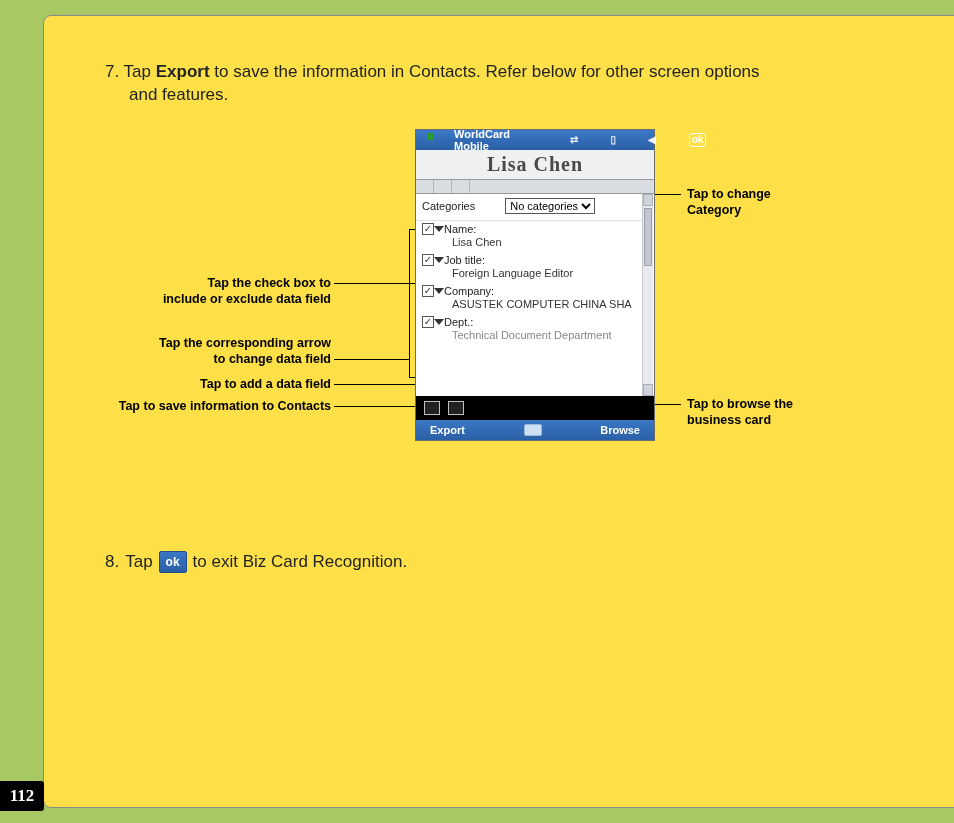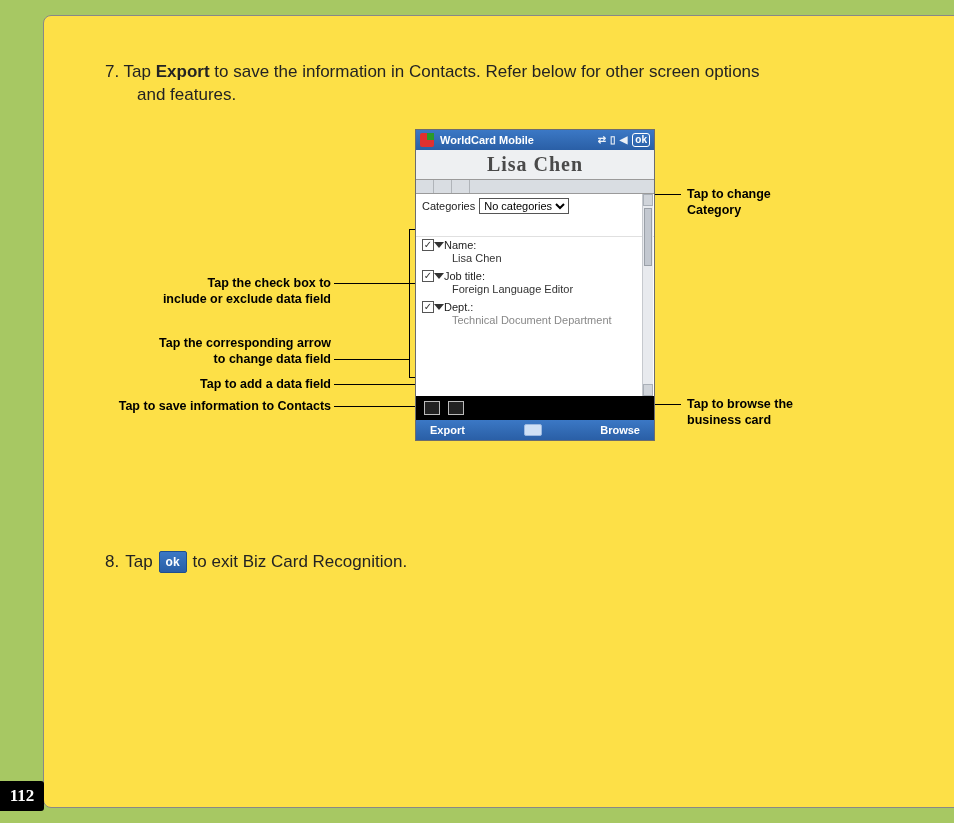--- a/index.html
+++ b/index.html
@@ -18,21 +18,21 @@
     width: 936px;
     height: 793px;
     background: #fde047;
     border-radius: 8px;
     border: 1px solid #888;
     padding: 45px 50px 30px 55px;
     color: #232323;
   }
   .step7 { font-size: 17px; line-height: 1.35; margin-left: 6px; }
   .step7 .num { display:inline; }
-  .step7 .after { display:block; margin-left: 32px; }
+  .step7 .after { display:block; margin-left: 24px; }
   .bold { font-weight: bold; }
 
   .figure-zone {
     position: relative;
     width: 100%;
     height: 380px;
     margin-top: 22px;
   }
 
   
@@ -48,41 +48,42 @@
   }
   .titlebar {
     height: 20px;
     background: linear-gradient(#3b78c5,#2a5fa6);
     color: #fff;
     font-size: 11px;
     display: flex;
     align-items: center;
     padding: 0 4px;
     font-weight: bold;
+    gap: 28px;
   }
   .titlebar .start { width:14px; height:14px; background:#e03030; margin-right:6px; border-radius:2px; position:relative; }
   .titlebar .start::after{ content:""; position:absolute; left:7px; top:0; width:7px; height:7px; background:#2a9a2a; }
   .titlebar .spacer{ flex:1; }
   .titlebar .sys { font-size:10px; margin-left:4px; opacity:.9; }
   .titlebar .okbadge { margin-left:5px; border:1px solid #fff; border-radius:3px; font-size:10px; padding:0 2px; line-height:12px;}
   .cardname {
     height: 30px;
     background: #eef0f2;
     border-bottom: 1px solid #9a9a9a;
     display:flex; align-items:center; justify-content:center;
     font-family: Georgia, "Times New Roman", serif;
     font-weight: bold; font-size:20px; color:#4a4a4a;
     letter-spacing:1px;
   }
   .toolstrip { height:14px; background:#d9dde2; border-bottom:1px solid #9a9a9a; display:flex; }
   .toolstrip .seg{ width:18px; height:100%; border-right:1px solid #b0b4b9; }
   .toolstrip .seg:last-child{ flex:1; border-right:0;}
   .catrow {
     display:flex; align-items:center; font-size:11px; color:#222;
-    padding: 4px 6px 22px; border-bottom:1px solid #e0e0e0;
+    padding: 4px 6px 6px; border-bottom:1px solid #e0e0e0;gap:26px;
   }
   .catrow select{
     font-size:11px; margin-left:4px; border:1px solid #555; background:#fff; height:16px;
   }
   .fields { padding: 0 6px; }
   .field { padding: 2px 0 1px; }
   .fhead { display:flex; align-items:center; font-size:11px; color:#222;}
   .chk { width:12px; height:12px; border:1px solid #555; background:#fff; display:inline-flex; align-items:center; justify-content:center; font-size:10px; line-height:1; }
   .chk::before{ content:"✓"; color:#333; font-size:10px;}
   .arrow { width:0; height:0; border-left:5px solid transparent; border-right:5px solid transparent; border-top:6px solid #333; display:inline-block;}
@@ -233,20 +234,28 @@
             <span class="chk"></span>
             <span class="arrow"></span>
             <span>Job title:</span>
           </div>
           <div class="fval">Foreign Language Editor</div>
         </div>
         <div class="field">
           <div class="fhead">
             <span class="chk"></span>
             <span class="arrow"></span>
+            <span>Company:</span>
+          </div>
+          <div class="fval">ASUSTEK COMPUTER CHINA SHA</div>
+        </div>
+        <div class="field">
+          <div class="fhead">
+            <span class="chk"></span>
+            <span class="arrow"></span>
             <span>Dept.:</span>
           </div>
           <div class="fval" style="color:#888;">Technical Document Department</div>
         </div>
       </div>
 
       <div class="scroll">
         <div class="btn"></div>
         <div class="thumb"></div>
         <div class="btn bot"></div>

